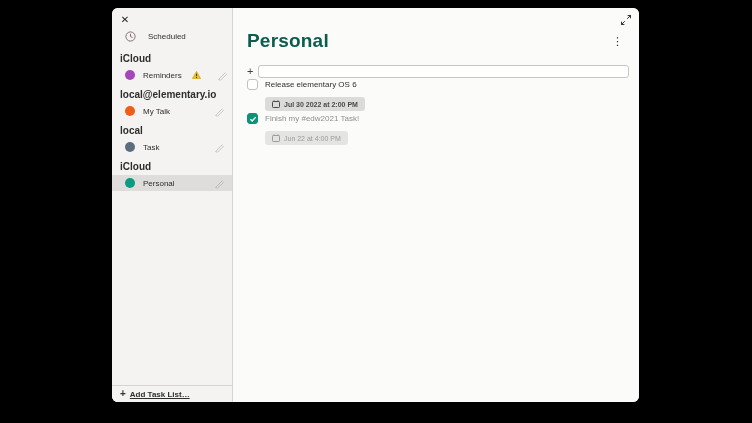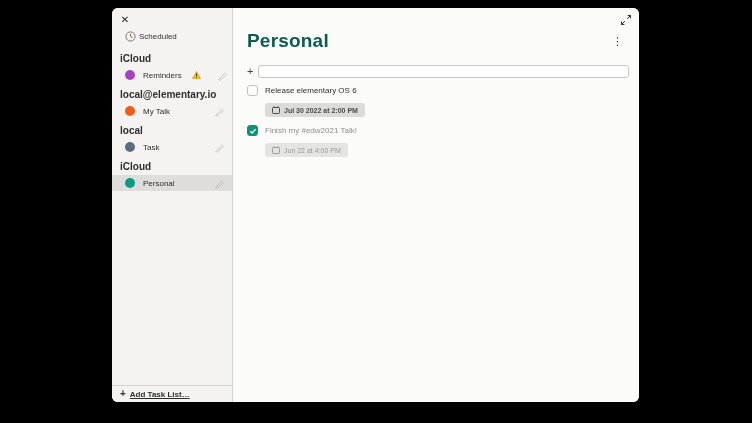--- a/index.html
+++ b/index.html
@@ -8,21 +8,21 @@
 
   .window { position:absolute; left:112px; top:8px; width:527px; height:394px;
             background:#fbfbfa; border-radius:6px; box-shadow:0 3px 14px rgba(0,0,0,.55);
             display:flex; overflow:hidden; }
 
   
   .sidebar { width:121px; background:#f4f3f1; border-right:1px solid #d6d4d2;
              display:flex; flex-direction:column; flex-shrink:0; }
   .close-btn { width:14px; height:14px; margin:5px 0 1px 6px; font-size:10px; line-height:13px;
                text-align:center; color:#222; cursor:default; }
-  .scheduled-row { display:flex; align-items:center; gap:3px; padding:3px 8px 3px 13px;
+  .scheduled-row { display:flex; align-items:center; gap:12px; padding:3px 8px 3px 13px;
                    margin-bottom:2px; }
   .side-label { font-size:8px; color:#2e2e2e; white-space:nowrap; }
   .section-header { font-size:10px; font-weight:bold; color:#2e2e2e; margin:6px 0 3px 8px; }
   .side-item { display:flex; align-items:center; gap:8px; height:16px; padding:0 7px 0 13px; }
   .side-item.selected { background:#dedddb; }
   .dot { width:10px; height:10px; border-radius:50%; flex-shrink:0; }
   .side-item .spacer, .scheduled-row .spacer { flex:1; }
   .warn-icon { margin-left:2px; display:inline-flex; }
   .pencil-icon { opacity:.55; }
   .sidebar-fill { flex:1; }
@@ -34,21 +34,21 @@
   
   .main { flex:1; position:relative; padding:22px 10px 0 14px; background:#fbfbfa; }
   .expand-btn { position:absolute; top:6px; right:7px; width:12px; height:12px; }
   .page-title { font-size:19px; font-weight:bold; color:#0b5d4e; letter-spacing:.2px; }
   .menu-btn { position:absolute; top:28px; right:16px; font-size:11px; color:#222;
               letter-spacing:0; line-height:1; }
   .add-task-row { display:flex; align-items:center; gap:5px; margin-top:13px; }
   .add-task-row .plus { font-size:11px; color:#444; line-height:1; }
   .new-task-input { flex:1; height:13px; background:#fff; border:1px solid #c8c6c4;
                     border-radius:3px; font-size:8px; padding:0 4px; outline:none; color:#333; }
-  .task { margin-top:7px; }
+  .task { margin-top:1px; }
   .task-head { display:flex; align-items:center; gap:7px; }
   .checkbox { width:11px; height:11px; border:1px solid #c3c1bf; border-radius:3px;
               background:#fff; flex-shrink:0; display:flex; align-items:center; justify-content:center; }
   .checkbox.checked { background:#0c9377; border-color:#0c9377; }
   .task-label { font-size:8px; color:#2f2f2f; }
   .task.done .task-label { color:#8f8f8f; }
   .chip-row { margin:4px 0 0 18px; }
   .chip { display:inline-flex; align-items:center; gap:4px; background:#dbdbda; border-radius:3px;
           padding:3px 7px; font-size:7px; font-weight:bold; color:#4a4a4a; }
   .task.done .chip { background:#e4e4e3; color:#9b9b9b; font-weight:normal; }
@@ -170,21 +170,21 @@
       </div>
     </div>
 
     <div class="task done">
       <div class="task-head">
         <span class="checkbox checked">
           <svg width="8" height="8" viewBox="0 0 8 8">
             <path d="M1.4 4.2 L3.2 6 L6.7 2.1" stroke="#fff" stroke-width="1.4" fill="none"></path>
           </svg>
         </span>
-        <span class="task-label">Finish my #edw2021 Talk!</span>
+        <span class="task-label">Finish my #edw2021 Task!</span>
       </div>
       <div class="chip-row">
         <span class="chip">
           <svg width="8" height="8" viewBox="0 0 8 8">
             <rect x="0.5" y="1.5" width="7" height="6" rx="0.8" fill="none" stroke="currentColor" stroke-width="1"></rect>
             <path d="M2 0.4 V2 M6 0.4 V2" stroke="currentColor" stroke-width="1"></path>
           </svg>
           <span>Jun 22 at 4:00 PM</span>
         </span>
       </div>

